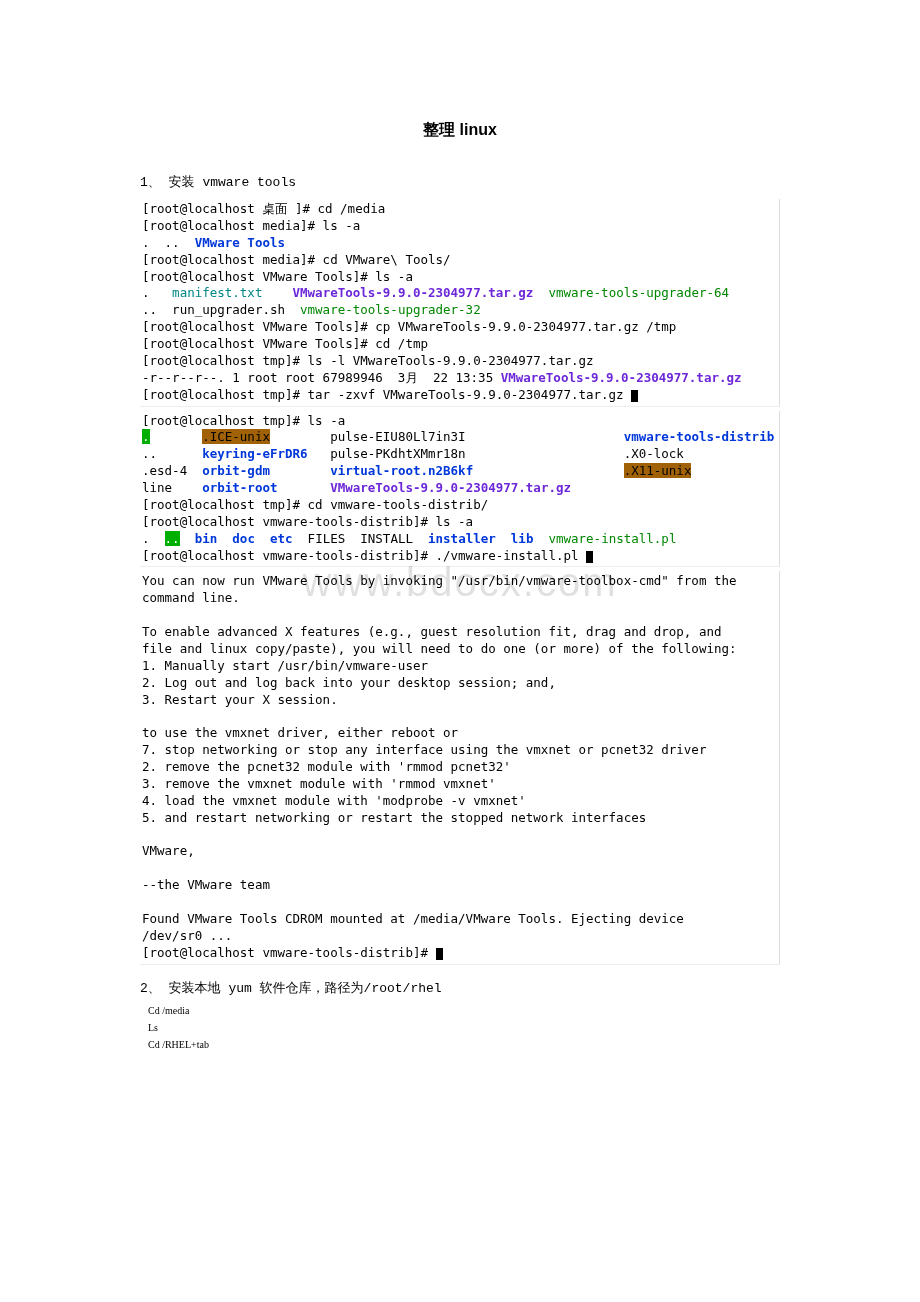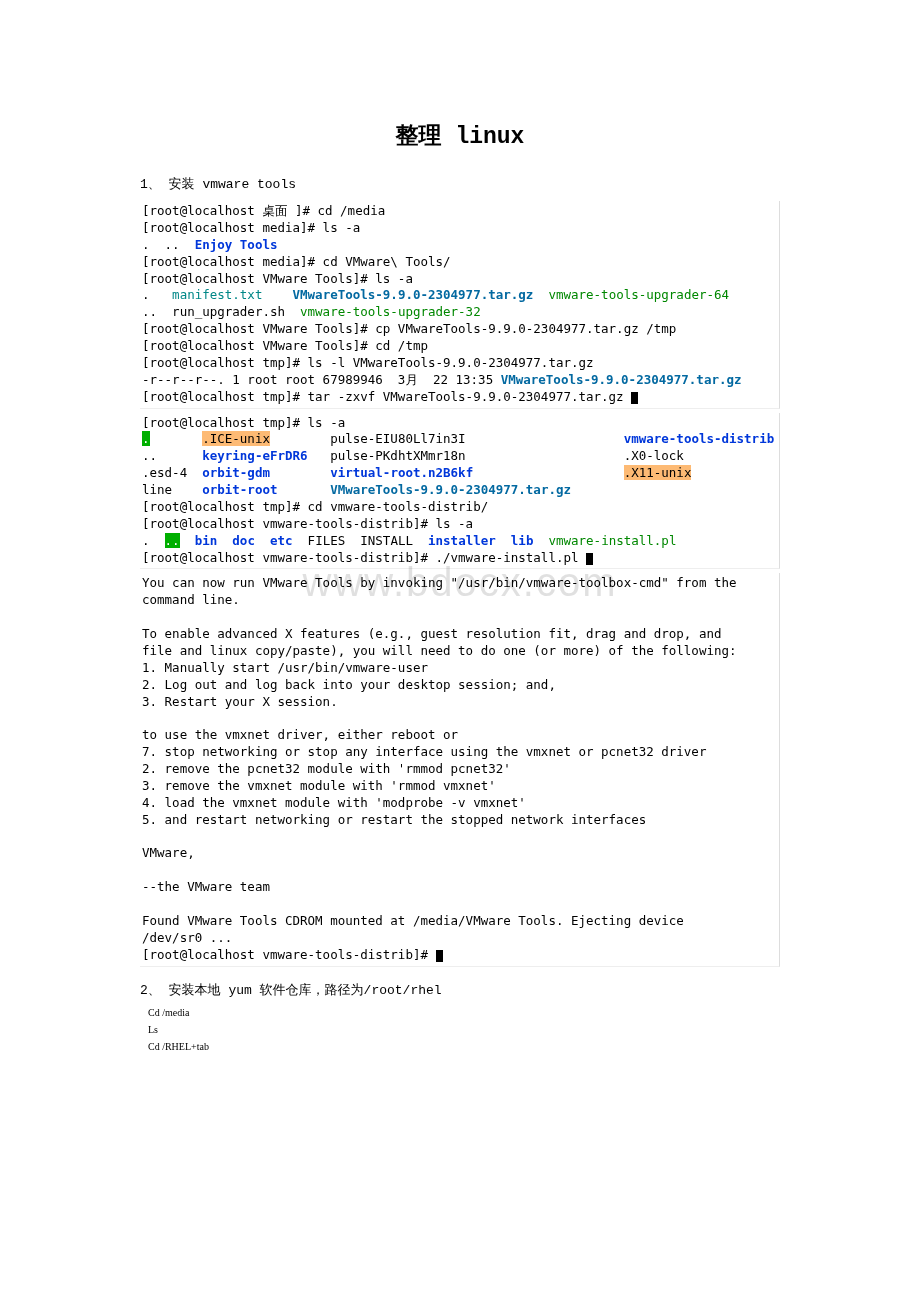--- a/index.html
+++ b/index.html
@@ -24,24 +24,24 @@
     font-size: 40px;
     color: rgba(0,0,0,0.12);
     font-family: Arial, sans-serif;
     letter-spacing: 2px;
     pointer-events: none;
     z-index: 10;
     white-space: nowrap;
   }
   h1.title {
     text-align: center;
-    font-size: 23px;
+    font-size: 16px;
     font-weight: bold;
-    margin-bottom: 24px;
-    font-family: Liberation Mono, monospace;
+    margin-bottom: 32px;
+    font-family: Liberation Sans, sans-serif;
   }
   .section-heading {
     font-size: 13px;
     margin: 14px 0 8px 0;
     font-family: Liberation Mono, monospace;
   }
   .bodyline {
     font-size: 10px;
     margin: 6px 0 6px 8px;
     font-family: "Times New Roman", serif;
@@ -52,45 +52,45 @@
     line-height: 1.35;
     white-space: pre;
     border-right: 1px solid #ddd;
     border-bottom: 1px solid #eee;
     padding: 2px 0 2px 2px;
     margin: 4px 0;
     color: #000;
   }
   .blue { color: #0037da; }
   .teal { color: #008787; }
-  .red  { color: #0369a1; font-weight: bold; }
+  .red  { color: #6d28d9; font-weight: bold; }
   .green { color: #008700; font-weight: normal; }
   .hl-green { background: #00af00; color: #fff; }
-  .hl-yellow { background: #fdba74; color: #000; }
+  .hl-yellow { background: #a16207; color: #000; }
   .bold { font-weight: bold; }
   .cursor {
     display: inline-block;
     width: 7px;
     height: 12px;
     background: #000;
     vertical-align: text-bottom;
   }
 </style>
 </head>
 <body>
 
 <div class="watermark">www.bdocx.com</div>
 
 <h1 class="title">整理 linux</h1>
 
 <div class="section-heading">1、 安装 vmware tools</div>
 
 <div class="term"><span>[root@localhost 桌面 ]# cd /media</span>
 <span>[root@localhost media]# ls -a</span>
-<span>.  ..  </span><span class="blue bold">Enjoy Tools</span>
+<span>.  ..  </span><span class="blue bold">VMware Tools</span>
 <span>[root@localhost media]# cd VMware\ Tools/</span>
 <span>[root@localhost VMware Tools]# ls -a</span>
 <span>.   </span><span class="teal">manifest.txt</span><span>    </span><span class="red">VMwareTools-9.9.0-2304977.tar.gz</span><span>  </span><span class="green">vmware-tools-upgrader-64</span>
 <span>..  run_upgrader.sh  </span><span class="green">vmware-tools-upgrader-32</span>
 <span>[root@localhost VMware Tools]# cp VMwareTools-9.9.0-2304977.tar.gz /tmp</span>
 <span>[root@localhost VMware Tools]# cd /tmp</span>
 <span>[root@localhost tmp]# ls -l VMwareTools-9.9.0-2304977.tar.gz</span>
 <span>-r--r--r--. 1 root root 67989946  3月  22 13:35 </span><span class="red">VMwareTools-9.9.0-2304977.tar.gz</span>
 <span>[root@localhost tmp]# tar -zxvf VMwareTools-9.9.0-2304977.tar.gz </span><span class="cursor"></span></div>
 

